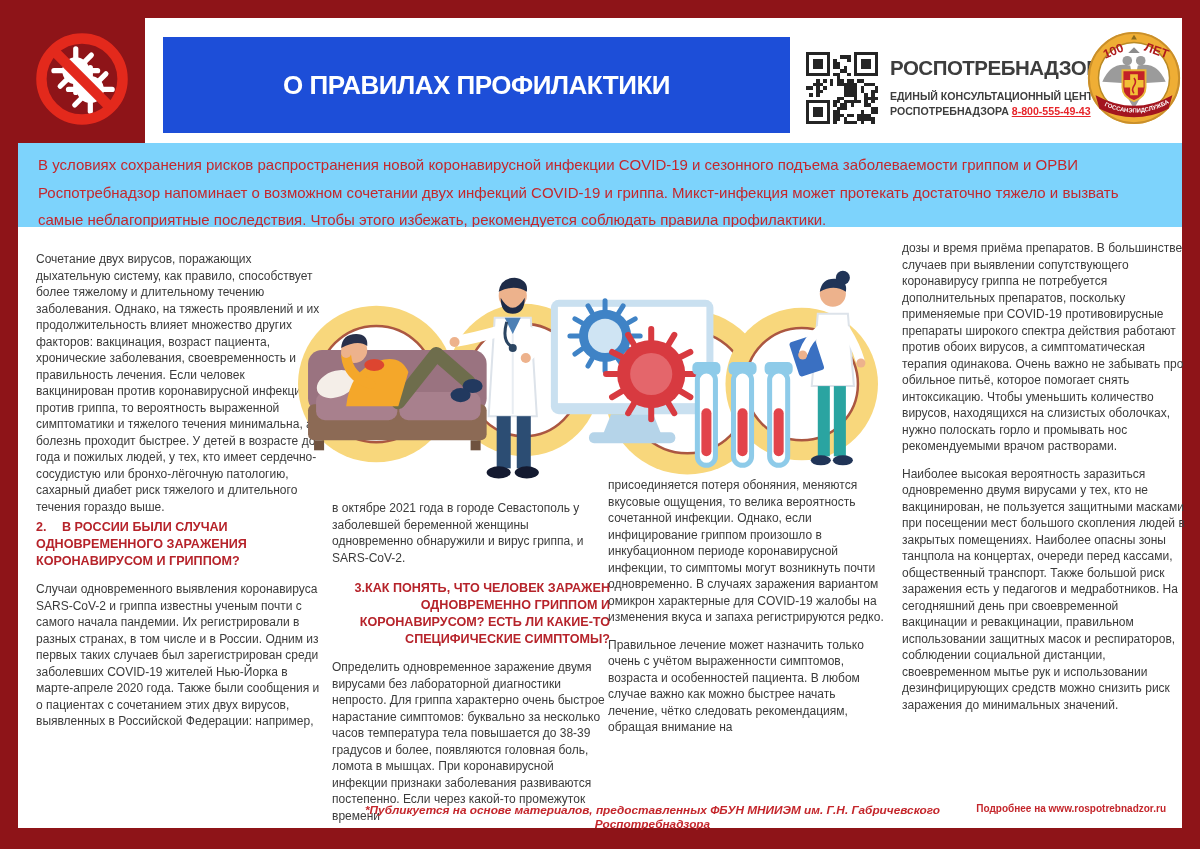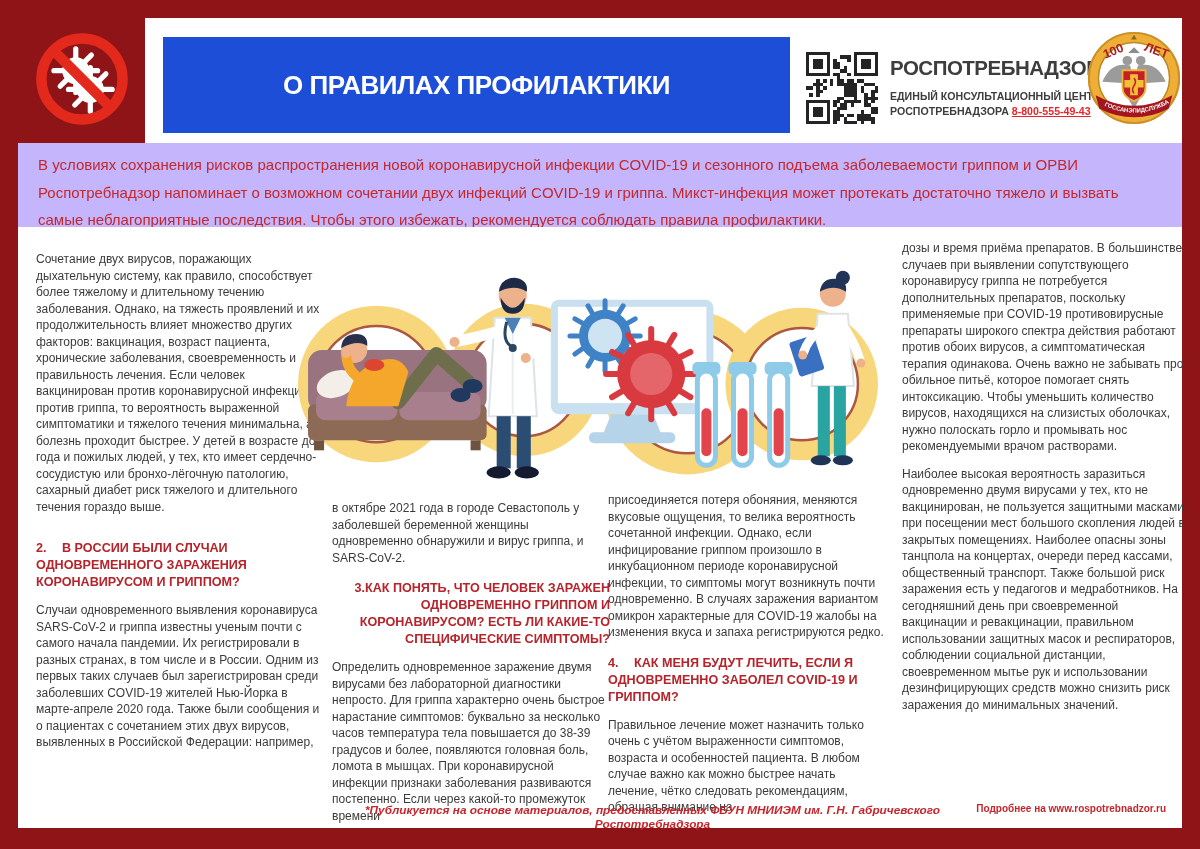--- a/index.html
+++ b/index.html
@@ -14,28 +14,28 @@
   .title-line { color:#ffffff; font-weight:700; font-size:26px; line-height:34px; letter-spacing:-0.5px; white-space:nowrap; }
   .qr-box { left:806px; top:52px; width:72px; height:72px; }
   .org-block { left:890px; top:56px; width:190px; }
   .org-name { color:#3d3d3d; font-weight:700; font-size:20.5px; letter-spacing:-0.5px; white-space:nowrap; }
   .org-sub { color:#3d3d3d; font-weight:700; font-size:10.6px; line-height:15px; margin-top:9px; white-space:nowrap; }
   .org-sub2 { color:#3d3d3d; font-weight:700; font-size:10.6px; line-height:15px; white-space:nowrap; }
   .phone { color:#e6252a;text-decoration:underline; }
   .emblem-box { left:1086px; top:22px; width:96px; height:112px; }
 
   
-  .intro-band { left:18px; top:143px; width:1164px; height:84px; background:#c4b5fd; }
+  .intro-band { left:18px; top:143px; width:1164px; height:84px; background:#7dd3fc; }
   .intro-text { position:absolute; left:20px; top:8px; width:1128px; color:#c3282d; font-size:15px; line-height:27.5px; }
 
   
   .main-white { left:18px; top:227px; width:1164px; height:601px; background:#ffffff; }
   .col { position:absolute; }
   .q-head { color:#b6232a; font-weight:700; font-size:12.6px; line-height:17px; }
-  .q-head + .q-head, .body + .q-head { margin-top:25px; }
+  .q-head + .q-head, .body + .q-head { margin-top:4px; }
   .body { color:#3b3b3b; font-size:12px; line-height:16.5px; margin:11px 0 0 0; }
   .q-num { display:inline-block; width:26px; }
   .illustration { left:298px; top:233px; width:582px; height:254px; }
 
   
   .footer-note { left:340px; top:803px; width:625px; color:#c4262b; font-size:11.8px; font-style:italic; font-weight:700; text-align:center; }
   .footer-link { top:803px; right:34px; color:#c4262b; font-size:10px; font-weight:700; }
 </style>
 </head>
 <body>
@@ -420,23 +420,22 @@
       </g>
     </svg>
   </div>
 
   <div class="col" style="left:332px; top:492px; width:278px;">
     <p class="body" style="margin-top:8px;">в октябре 2021 года в городе Севастополь у заболевшей беременной женщины одновременно обнаружили и вирус гриппа, и SARS-CoV-2.</p>
     <div class="q-head" style="margin-top:14px;text-align:right;"><span class="q-num">3.</span><span>КАК ПОНЯТЬ, ЧТО ЧЕЛОВЕК ЗАРАЖЕН ОДНОВРЕМЕННО ГРИППОМ И КОРОНАВИРУСОМ? ЕСТЬ ЛИ КАКИЕ-ТО СПЕЦИФИЧЕСКИЕ СИМПТОМЫ?</span></div>
     <p class="body">Определить одновременное заражение двумя вирусами без лабораторной диагностики непросто. Для гриппа характерно очень быстрое нарастание симптомов: буквально за несколько часов температура тела повышается до 38-39 градусов и более, появляются головная боль, ломота в мышцах. При коронавирусной инфекции признаки заболевания развиваются постепенно. Если через какой-то промежуток времени</p>
   </div>
 
-  <div class="col" style="left:608px; top:492px; width:278px;">
+  <div class="col" style="left:608px; top:477px; width:278px;">
     <p class="body" style="margin-top:0;">присоединяется потеря обоняния, меняются вкусовые ощущения, то велика вероятность сочетанной инфекции. Однако, если инфицирование гриппом произошло в инкубационном периоде коронавирусной инфекции, то симптомы могут возникнуть почти одновременно. В случаях заражения вариантом омикрон характерные для COVID-19 жалобы на изменения вкуса и запаха регистрируются редко.</p>
-    <div class="q-head" style="margin-top:14px;"><span class="q-num">4.</span><span>КАК МЕНЯ БУДУТ ЛЕЧИТЬ, ЕСЛИ Я ОДНОВРЕМЕННО ЗАБОЛЕЛ COVID-19 И ГРИППОМ?</span></div>
     <p class="body">Правильное лечение может назначить только очень с учётом выраженности симптомов, возраста и особенностей пациента. В любом случае важно как можно быстрее начать лечение, чётко следовать рекомендациям, обращая внимание на</p>
   </div>
 
   <div class="col" style="left:884px; top:240px; width:284px;margin-left:18px;">
     <p class="body" style="margin-top:0;">дозы и время приёма препаратов. В большинстве случаев при выявлении сопутствующего коронавирусу гриппа не потребуется дополнительных препаратов, поскольку применяемые при COVID-19 противовирусные препараты широкого спектра действия работают против обоих вирусов, а симптоматическая терапия одинакова. Очень важно не забывать про обильное питьё, которое помогает снять интоксикацию. Чтобы уменьшить количество вирусов, находящихся на слизистых оболочках, нужно полоскать горло и промывать нос рекомендуемыми врачом растворами.</p>
     <p class="body">Наиболее высокая вероятность заразиться одновременно двумя вирусами у тех, кто не вакцинирован, не пользуется защитными масками при посещении мест большого скопления людей в закрытых помещениях. Наиболее опасны зоны танцпола на концертах, очереди перед кассами, общественный транспорт. Также большой риск заражения есть у педагогов и медработников. На сегодняшний день при своевременной вакцинации и ревакцинации, правильном использовании защитных масок и респираторов, соблюдении социальной дистанции, своевременном мытье рук и использовании дезинфицирующих средств можно снизить риск заражения до минимальных значений.</p>
   </div>
 
   <div class="abs footer-note">*Публикуется на основе материалов, предоставленных ФБУН МНИИЭМ им. Г.Н. Габричевского Роспотребнадзора</div>
   <div class="abs footer-link">Подробнее на www.rospotrebnadzor.ru</div>

